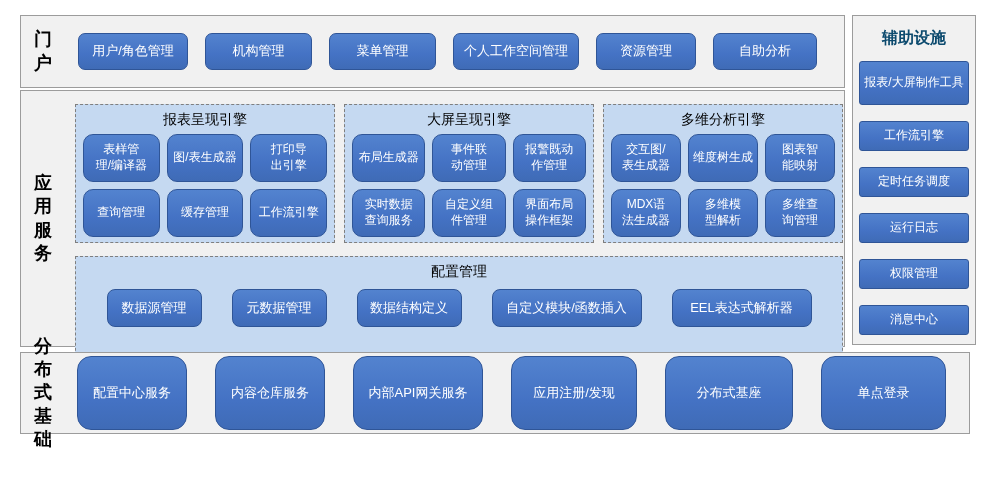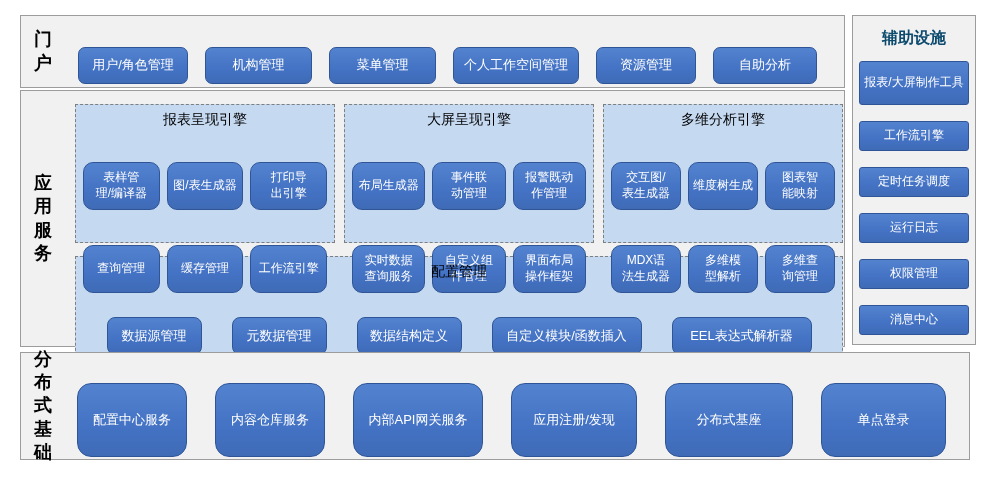--- a/index.html
+++ b/index.html
@@ -7,35 +7,34 @@
     position:relative;width:987px;height:483px;background:#ffffff;
     font-family:"Liberation Sans","DejaVu Sans",sans-serif;color:#111;
     overflow:hidden;
   }
   .box{
     position:absolute;background:#f1f1f1;border:1px solid #9c9c9c;
     box-sizing:border-box;
   }
   .sec-portal{left:20px;top:15px;width:825px;height:73px;display:flex;align-items:center;}
   .sec-app{left:20px;top:90px;width:825px;height:257px;display:flex;}
-  .sec-dist{left:20px;top:352px;width:950px;height:108px;display:flex;align-items:center;}
+  .sec-dist{left:20px;top:352px;width:950px;height:82px;display:flex;align-items:center;}
   .sec-aux{left:852px;top:15px;width:124px;height:330px;padding-top:6px;}
 
   .vlabel{flex:0 0 44px;display:flex;align-items:center;justify-content:center;}
   .vlabel span{
     display:block;width:21px;word-break:break-all;text-align:center;
     font-weight:bold;font-size:18px;line-height:1.28;color:#000;
   }
 
   .btn{
     background:linear-gradient(180deg,#5383cf 0%,#4472c4 60%,#3f6bb6 100%);
     border:1px solid #2f5597;color:#ffffff;box-sizing:border-box;
     display:flex;align-items:center;justify-content:center;text-align:center;
     line-height:1.3;
-    margin-top:28px;
   }
   .portal-row{flex:1;display:flex;align-items:center;gap:17px;padding-left:13px;}
   .portal-btn{height:37px;border-radius:7px;font-size:13px;}
 
   .app-content{flex:1;padding:13px 0 0 10px;}
   .engines{display:flex;gap:9px;height:139px;}
   .panel{
     box-sizing:border-box;border:1px dashed #7f7f7f;background:#c5d9f1;
   }
   .engine{padding:0 7px;}

